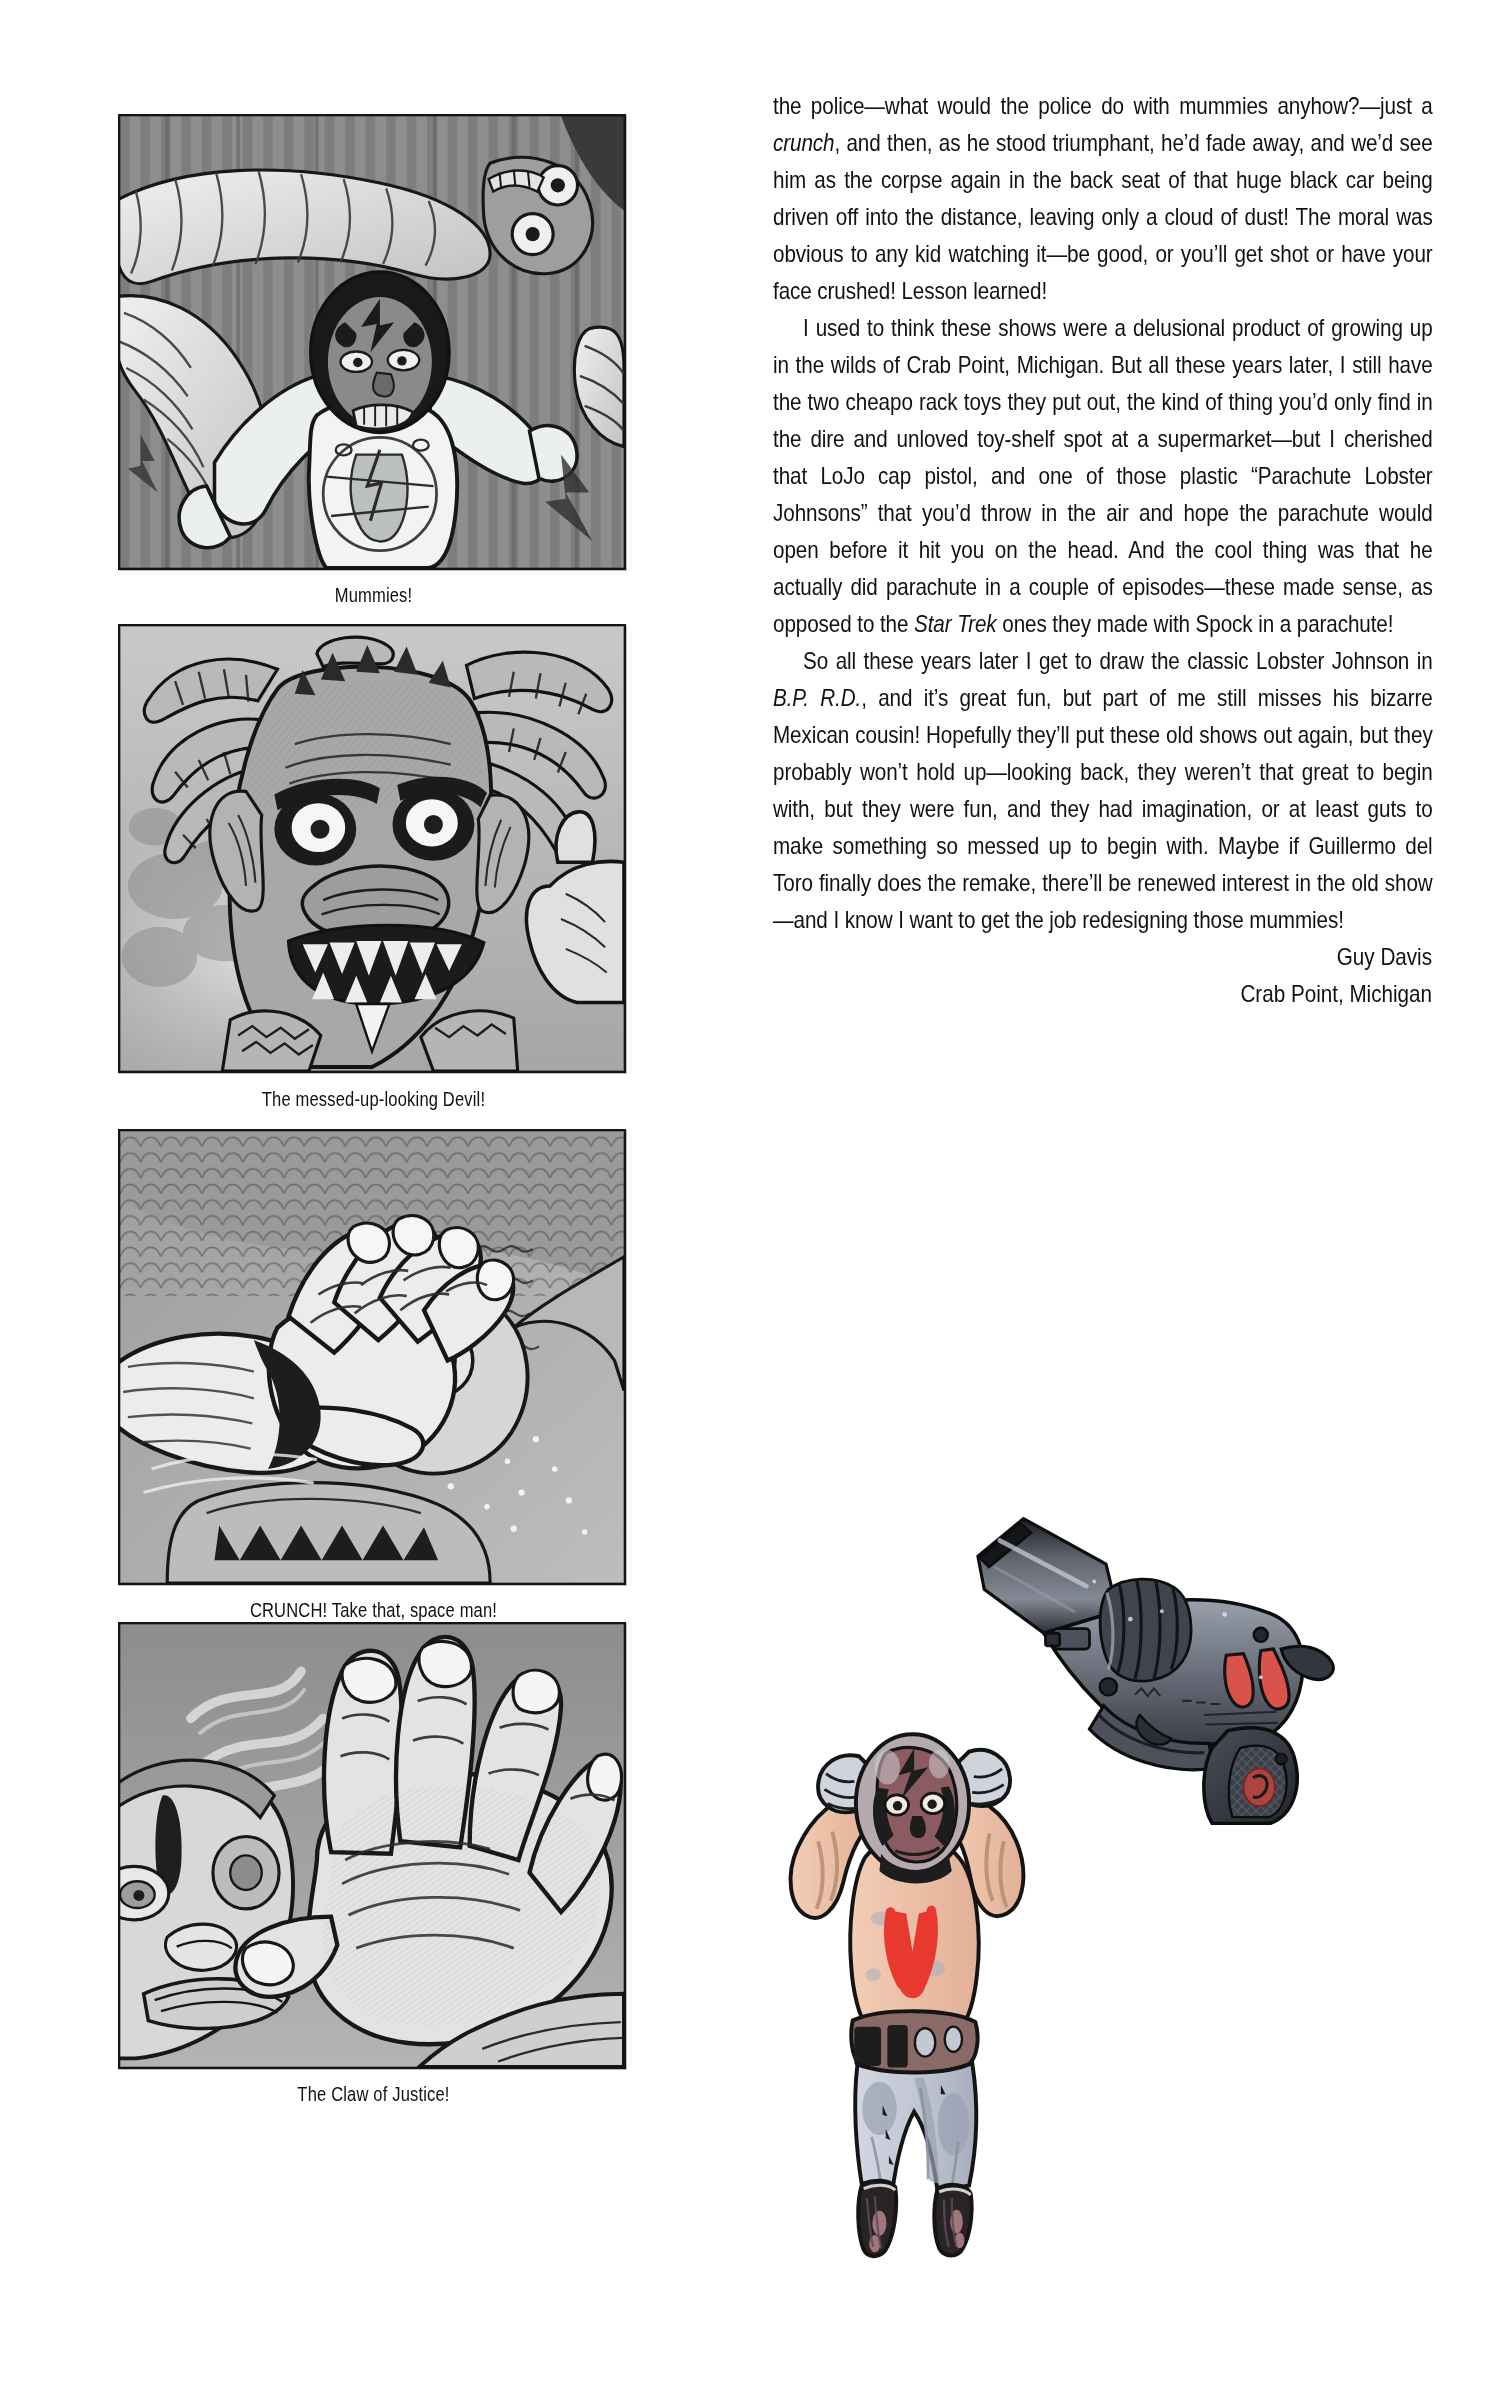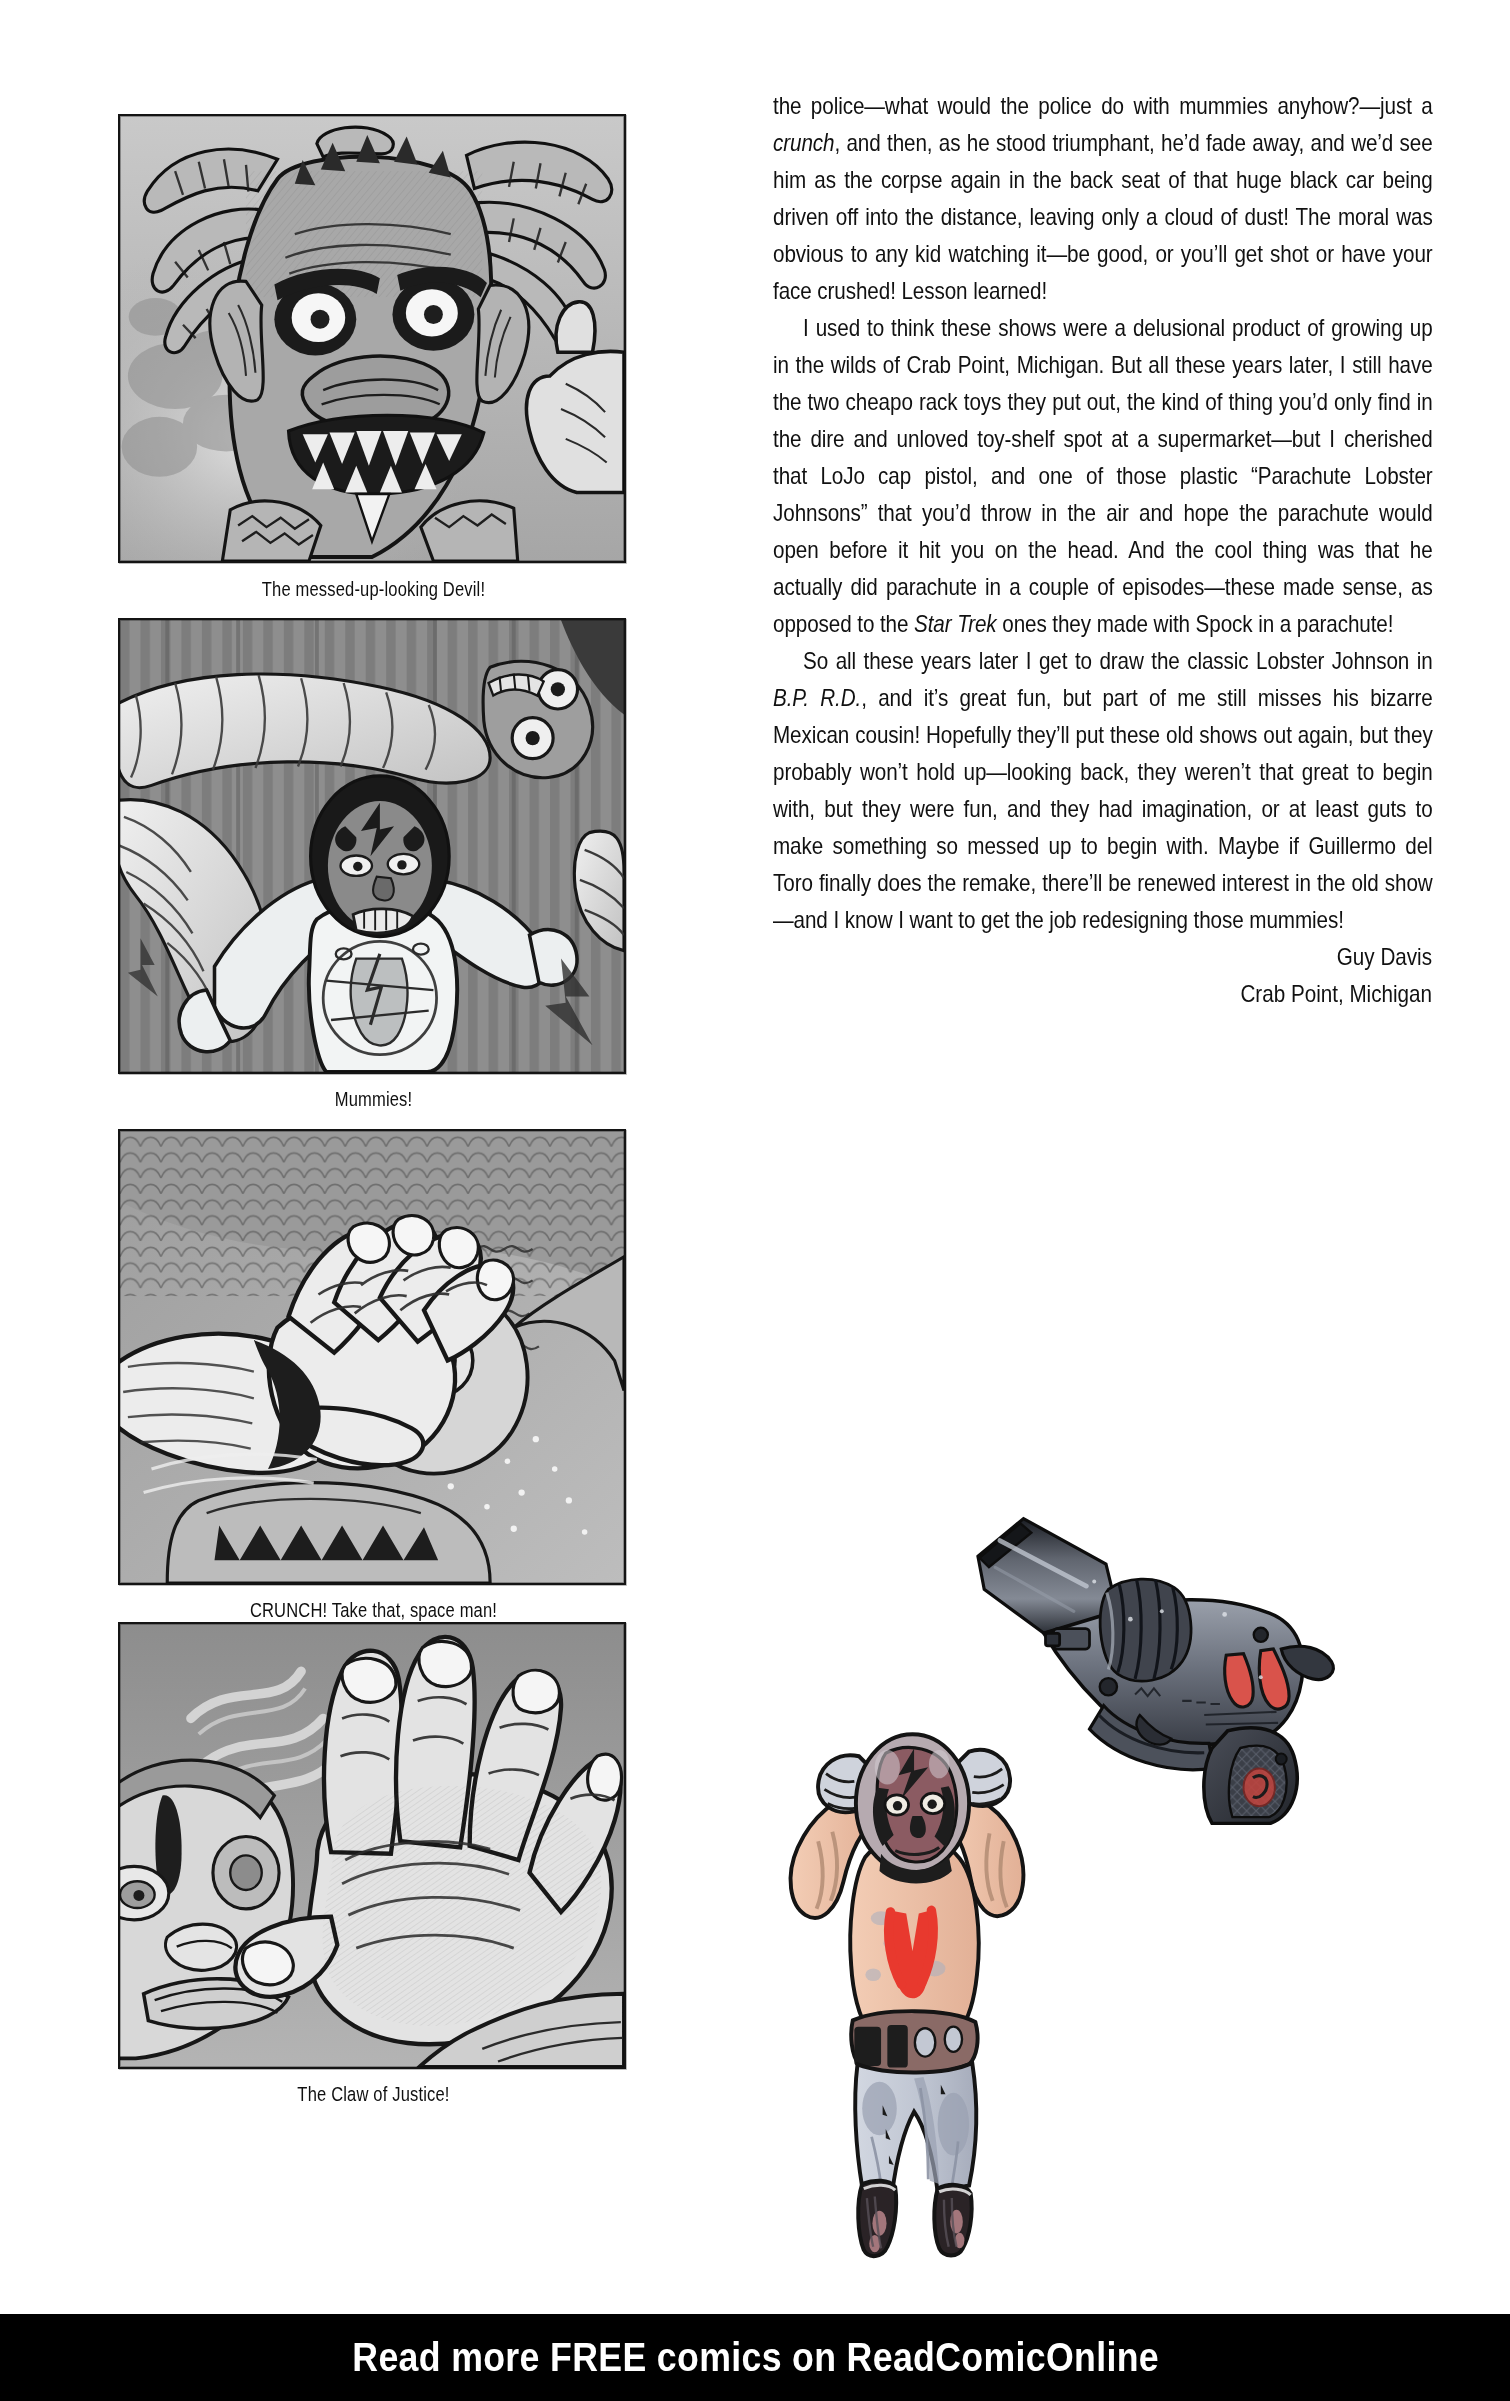--- a/index.html
+++ b/index.html
@@ -68,20 +68,152 @@
   svg{display:block;}
 </style>
 </head>
 <body>
 
 <div class="page">
 
   <div class="panel-col">
 
     <div class="panel-block">
+      <div class="panel-frame" style="height:452px;">
+        <svg viewBox="0 0 640 574" width="504" height="452" preserveAspectRatio="none">
+          <defs>
+            <pattern id="vstripe" width="26" height="10" patternUnits="userSpaceOnUse">
+              <rect width="26" height="10" fill="#8e8e8e"></rect>
+              <rect width="12" height="10" fill="#7d7d7d"></rect>
+            </pattern>
+            <linearGradient id="wrapG" x1="0" y1="0" x2="1" y2="1">
+              <stop offset="0%" stop-color="#f0f0f0"></stop>
+                <stop offset="100%" stop-color="#c2c2c2"></stop>
+            </linearGradient>
+          </defs>
+          <rect width="640" height="574" fill="url(#vstripe)"></rect>
+
+          <g stroke="#5f5f5f" stroke-width="5" opacity=".55">
+            <line x1="60" y1="0" x2="60" y2="574"></line>
+              <line x1="150" y1="0" x2="150" y2="574"></line>
+            <line x1="250" y1="0" x2="250" y2="574"></line>
+              <line x1="400" y1="0" x2="400" y2="574"></line>
+            <line x1="500" y1="0" x2="500" y2="574"></line>
+              <line x1="580" y1="0" x2="580" y2="574"></line>
+          </g>
+
+          <path d="M560,0 L640,0 L640,120 C600,90 575,40 560,0 Z" fill="#3a3a3a"></path>
+
+          <g stroke="#171717" stroke-width="4" fill="url(#wrapG)">
+            <path d="M-10,110 C80,60 210,60 330,85 C420,104 470,140 470,175 C470,205 420,215 370,200 C280,174 150,170 40,210 C5,222 -10,200 -10,110 Z"></path>
+          </g>
+          <g stroke="#3a3a3a" stroke-width="3" fill="none" opacity=".9">
+            <path d="M20,95 C30,130 28,170 14,200"></path>
+              <path d="M70,80 C82,120 80,160 66,196"></path>
+            <path d="M122,72 C134,114 132,154 118,190"></path>
+              <path d="M176,70 C188,112 186,152 172,188"></path>
+            <path d="M230,74 C242,114 240,152 226,186"></path>
+              <path d="M284,80 C296,118 294,154 280,186"></path>
+            <path d="M338,92 C350,126 348,158 334,188"></path>
+              <path d="M392,108 C404,136 402,164 388,190"></path>
+          </g>
+
+          <g stroke="#171717" stroke-width="4" fill="url(#wrapG)">
+            <path d="M-10,230 C50,220 110,250 150,310 C190,370 200,440 180,500 C168,536 130,548 110,520 C80,476 60,400 20,350 C-2,322 -10,300 -10,230 Z"></path>
+          </g>
+          <g stroke="#3a3a3a" stroke-width="3" fill="none" opacity=".9">
+            <path d="M5,250 C40,262 70,288 90,320"></path>
+              <path d="M-5,285 C32,298 64,324 86,356"></path>
+            <path d="M8,320 C42,336 72,364 92,398"></path>
+              <path d="M30,360 C62,380 90,410 106,446"></path>
+            <path d="M60,410 C88,432 110,462 122,496"></path>
+          </g>
+
+          <g stroke="#171717" stroke-width="4.5" fill="#eceff0">
+            <path d="M120,440 C150,390 200,345 250,330 L290,390 C250,412 210,450 185,500 C170,530 130,520 120,490 Z"></path>
+            <path d="M110,470 C86,472 68,498 78,526 C88,552 124,556 140,534 L122,496 Z"></path>
+          </g>
+
+          <g stroke="#171717" stroke-width="4.5" fill="#eceff0">
+            <path d="M400,330 C452,338 502,368 534,412 C554,440 538,472 510,466 C470,458 428,424 390,396 Z"></path>
+            <path d="M520,400 C548,384 576,398 580,426 C584,454 556,472 532,460 Z"></path>
+          </g>
+
+          <path d="M250,380 C290,350 370,350 404,382 C430,408 432,470 424,520 C416,566 400,574 390,574 L262,574 C250,560 238,500 240,450 C242,414 240,392 250,380 Z" fill="#f2f4f4" stroke="#171717" stroke-width="5"></path>
+
+          <circle cx="330" cy="480" r="72" fill="none" stroke="#2b2b2b" stroke-width="3.5" opacity=".9"></circle>
+          <path d="M300,430 C288,464 292,500 306,524 C318,544 340,546 352,528 C366,506 370,464 358,430 Z" fill="#bcbfc0" stroke="#2b2b2b" stroke-width="3"></path>
+          <path d="M330,424 L314,470 L332,466 L318,514" fill="none" stroke="#2b2b2b" stroke-width="4"></path>
+          <g stroke="#2b2b2b" stroke-width="3" fill="none">
+            <path d="M262,458 L398,470"></path>
+              <path d="M268,508 L392,496"></path>
+          </g>
+
+          <ellipse cx="284" cy="424" rx="10" ry="7" fill="none" stroke="#2b2b2b" stroke-width="3"></ellipse>
+          <ellipse cx="382" cy="418" rx="10" ry="7" fill="none" stroke="#2b2b2b" stroke-width="3"></ellipse>
+
+          <ellipse cx="330" cy="300" rx="88" ry="102" fill="#191919" stroke="#111" stroke-width="4"></ellipse>
+          <ellipse cx="330" cy="312" rx="66" ry="82" fill="#8a8a8a"></ellipse>
+
+          <path d="M330,232 L306,268 L326,264 L318,300 L348,262 L330,266 Z" fill="#1b1b1b"></path>
+          <path d="M286,262 C272,268 268,284 282,292 C292,298 302,288 300,276 Z" fill="#1b1b1b"></path>
+          <path d="M374,262 C388,268 392,284 378,292 C368,298 358,288 360,276 Z" fill="#1b1b1b"></path>
+
+          <ellipse cx="300" cy="312" rx="20" ry="13" fill="#f0f0f0" stroke="#1b1b1b" stroke-width="3"></ellipse>
+          <ellipse cx="360" cy="310" rx="20" ry="13" fill="#f0f0f0" stroke="#1b1b1b" stroke-width="3"></ellipse>
+          <circle cx="302" cy="313" r="6" fill="#1b1b1b"></circle>
+            <circle cx="358" cy="311" r="6" fill="#1b1b1b"></circle>
+
+          <path d="M326,326 C318,344 320,354 334,356 C346,358 352,346 344,328 Z" fill="#6a6a6a" stroke="#1b1b1b" stroke-width="2.6"></path>
+
+          <path d="M296,374 C316,364 352,364 372,376 C366,396 330,402 300,394 Z" fill="#e9e9e9" stroke="#1b1b1b" stroke-width="3.5"></path>
+          <g stroke="#1b1b1b" stroke-width="2.4">
+            <line x1="310" y1="368" x2="310" y2="392"></line>
+              <line x1="324" y1="366" x2="324" y2="394"></line>
+            <line x1="338" y1="366" x2="338" y2="394"></line>
+              <line x1="352" y1="368" x2="352" y2="392"></line>
+          </g>
+
+          <g>
+            <path d="M470,60 C520,40 580,60 596,110 C610,154 586,196 544,200 C500,204 466,170 462,128 C460,100 460,72 470,60 Z" fill="#9e9e9e" stroke="#171717" stroke-width="4"></path>
+            <circle cx="556" cy="88" r="25" fill="#efefef" stroke="#171717" stroke-width="4"></circle>
+            <circle cx="556" cy="88" r="9" fill="#1b1b1b"></circle>
+            <circle cx="524" cy="150" r="26" fill="#efefef" stroke="#171717" stroke-width="4"></circle>
+            <circle cx="524" cy="150" r="9" fill="#1b1b1b"></circle>
+            <path d="M468,80 C492,66 520,66 538,78 L530,96 C510,86 490,86 474,96 Z" fill="#e4e4e4" stroke="#171717" stroke-width="3"></path>
+            <g stroke="#171717" stroke-width="2.6">
+              <line x1="482" y1="72" x2="484" y2="92"></line>
+                <line x1="500" y1="68" x2="502" y2="88"></line>
+              <line x1="518" y1="70" x2="520" y2="90"></line>
+            </g>
+          </g>
+
+          <g stroke="#171717" stroke-width="4" fill="url(#wrapG)">
+            <path d="M596,270 C630,262 640,280 640,320 L640,420 C612,414 584,386 578,340 C574,304 582,276 596,270 Z"></path>
+          </g>
+          <g stroke="#3a3a3a" stroke-width="3" fill="none">
+            <path d="M590,292 C612,300 630,312 640,328"></path>
+              <path d="M584,330 C608,338 626,350 640,366"></path>
+            <path d="M590,368 C612,376 630,386 640,400"></path>
+          </g>
+
+          <g fill="#2f2f2f" opacity=".8">
+            <path d="M560,430 L596,478 L566,478 L600,540 L540,490 L566,486 Z"></path>
+          </g>
+
+          <g fill="#2f2f2f" opacity=".75">
+            <path d="M26,404 L44,438 L28,438 L48,478 L10,448 L26,444 Z"></path>
+          </g>
+          <rect width="640" height="574" fill="none" stroke="#000" stroke-width="2" opacity=".35"></rect>
+        </svg>
+      </div>
+      <div class="caption" style="margin-top:14px;margin-bottom:17.3px;">Mummies!</div>
+    </div>
+
+    <div class="panel-block">
       <div class="panel-frame" style="height:445px;">
         <svg viewBox="0 0 640 565" width="504" height="445" preserveAspectRatio="none">
           <defs>
             <linearGradient id="bgD" x1="0" y1="0" x2="0" y2="1">
               <stop offset="0%" stop-color="#c9c9c9"></stop>
                 <stop offset="100%" stop-color="#a6a6a6"></stop>
             </linearGradient>
             <radialGradient id="cloud" cx="25%" cy="72%" r="45%">
               <stop offset="0%" stop-color="#dedede"></stop>
                 <stop offset="100%" stop-color="#b0b0b0" stop-opacity="0"></stop>
@@ -200,152 +332,20 @@
           <g stroke="#2a2a2a" stroke-width="2.6" fill="none">
             <path d="M566,340 C584,348 602,360 616,376"></path>
             <path d="M560,372 C580,380 600,392 616,408"></path>
             <path d="M566,410 C586,418 604,428 618,440"></path>
           </g>
 
           <rect width="640" height="565" fill="none" stroke="#000" stroke-width="2" opacity=".4"></rect>
         </svg>
       </div>
       <div class="caption" style="margin-top:15px;margin-bottom:17.3px;">The messed-up-looking Devil!</div>
-    </div>
-
-    <div class="panel-block">
-      <div class="panel-frame" style="height:452px;">
-        <svg viewBox="0 0 640 574" width="504" height="452" preserveAspectRatio="none">
-          <defs>
-            <pattern id="vstripe" width="26" height="10" patternUnits="userSpaceOnUse">
-              <rect width="26" height="10" fill="#8e8e8e"></rect>
-              <rect width="12" height="10" fill="#7d7d7d"></rect>
-            </pattern>
-            <linearGradient id="wrapG" x1="0" y1="0" x2="1" y2="1">
-              <stop offset="0%" stop-color="#f0f0f0"></stop>
-                <stop offset="100%" stop-color="#c2c2c2"></stop>
-            </linearGradient>
-          </defs>
-          <rect width="640" height="574" fill="url(#vstripe)"></rect>
-
-          <g stroke="#5f5f5f" stroke-width="5" opacity=".55">
-            <line x1="60" y1="0" x2="60" y2="574"></line>
-              <line x1="150" y1="0" x2="150" y2="574"></line>
-            <line x1="250" y1="0" x2="250" y2="574"></line>
-              <line x1="400" y1="0" x2="400" y2="574"></line>
-            <line x1="500" y1="0" x2="500" y2="574"></line>
-              <line x1="580" y1="0" x2="580" y2="574"></line>
-          </g>
-
-          <path d="M560,0 L640,0 L640,120 C600,90 575,40 560,0 Z" fill="#3a3a3a"></path>
-
-          <g stroke="#171717" stroke-width="4" fill="url(#wrapG)">
-            <path d="M-10,110 C80,60 210,60 330,85 C420,104 470,140 470,175 C470,205 420,215 370,200 C280,174 150,170 40,210 C5,222 -10,200 -10,110 Z"></path>
-          </g>
-          <g stroke="#3a3a3a" stroke-width="3" fill="none" opacity=".9">
-            <path d="M20,95 C30,130 28,170 14,200"></path>
-              <path d="M70,80 C82,120 80,160 66,196"></path>
-            <path d="M122,72 C134,114 132,154 118,190"></path>
-              <path d="M176,70 C188,112 186,152 172,188"></path>
-            <path d="M230,74 C242,114 240,152 226,186"></path>
-              <path d="M284,80 C296,118 294,154 280,186"></path>
-            <path d="M338,92 C350,126 348,158 334,188"></path>
-              <path d="M392,108 C404,136 402,164 388,190"></path>
-          </g>
-
-          <g stroke="#171717" stroke-width="4" fill="url(#wrapG)">
-            <path d="M-10,230 C50,220 110,250 150,310 C190,370 200,440 180,500 C168,536 130,548 110,520 C80,476 60,400 20,350 C-2,322 -10,300 -10,230 Z"></path>
-          </g>
-          <g stroke="#3a3a3a" stroke-width="3" fill="none" opacity=".9">
-            <path d="M5,250 C40,262 70,288 90,320"></path>
-              <path d="M-5,285 C32,298 64,324 86,356"></path>
-            <path d="M8,320 C42,336 72,364 92,398"></path>
-              <path d="M30,360 C62,380 90,410 106,446"></path>
-            <path d="M60,410 C88,432 110,462 122,496"></path>
-          </g>
-
-          <g stroke="#171717" stroke-width="4.5" fill="#eceff0">
-            <path d="M120,440 C150,390 200,345 250,330 L290,390 C250,412 210,450 185,500 C170,530 130,520 120,490 Z"></path>
-            <path d="M110,470 C86,472 68,498 78,526 C88,552 124,556 140,534 L122,496 Z"></path>
-          </g>
-
-          <g stroke="#171717" stroke-width="4.5" fill="#eceff0">
-            <path d="M400,330 C452,338 502,368 534,412 C554,440 538,472 510,466 C470,458 428,424 390,396 Z"></path>
-            <path d="M520,400 C548,384 576,398 580,426 C584,454 556,472 532,460 Z"></path>
-          </g>
-
-          <path d="M250,380 C290,350 370,350 404,382 C430,408 432,470 424,520 C416,566 400,574 390,574 L262,574 C250,560 238,500 240,450 C242,414 240,392 250,380 Z" fill="#f2f4f4" stroke="#171717" stroke-width="5"></path>
-
-          <circle cx="330" cy="480" r="72" fill="none" stroke="#2b2b2b" stroke-width="3.5" opacity=".9"></circle>
-          <path d="M300,430 C288,464 292,500 306,524 C318,544 340,546 352,528 C366,506 370,464 358,430 Z" fill="#bcbfc0" stroke="#2b2b2b" stroke-width="3"></path>
-          <path d="M330,424 L314,470 L332,466 L318,514" fill="none" stroke="#2b2b2b" stroke-width="4"></path>
-          <g stroke="#2b2b2b" stroke-width="3" fill="none">
-            <path d="M262,458 L398,470"></path>
-              <path d="M268,508 L392,496"></path>
-          </g>
-
-          <ellipse cx="284" cy="424" rx="10" ry="7" fill="none" stroke="#2b2b2b" stroke-width="3"></ellipse>
-          <ellipse cx="382" cy="418" rx="10" ry="7" fill="none" stroke="#2b2b2b" stroke-width="3"></ellipse>
-
-          <ellipse cx="330" cy="300" rx="88" ry="102" fill="#191919" stroke="#111" stroke-width="4"></ellipse>
-          <ellipse cx="330" cy="312" rx="66" ry="82" fill="#8a8a8a"></ellipse>
-
-          <path d="M330,232 L306,268 L326,264 L318,300 L348,262 L330,266 Z" fill="#1b1b1b"></path>
-          <path d="M286,262 C272,268 268,284 282,292 C292,298 302,288 300,276 Z" fill="#1b1b1b"></path>
-          <path d="M374,262 C388,268 392,284 378,292 C368,298 358,288 360,276 Z" fill="#1b1b1b"></path>
-
-          <ellipse cx="300" cy="312" rx="20" ry="13" fill="#f0f0f0" stroke="#1b1b1b" stroke-width="3"></ellipse>
-          <ellipse cx="360" cy="310" rx="20" ry="13" fill="#f0f0f0" stroke="#1b1b1b" stroke-width="3"></ellipse>
-          <circle cx="302" cy="313" r="6" fill="#1b1b1b"></circle>
-            <circle cx="358" cy="311" r="6" fill="#1b1b1b"></circle>
-
-          <path d="M326,326 C318,344 320,354 334,356 C346,358 352,346 344,328 Z" fill="#6a6a6a" stroke="#1b1b1b" stroke-width="2.6"></path>
-
-          <path d="M296,374 C316,364 352,364 372,376 C366,396 330,402 300,394 Z" fill="#e9e9e9" stroke="#1b1b1b" stroke-width="3.5"></path>
-          <g stroke="#1b1b1b" stroke-width="2.4">
-            <line x1="310" y1="368" x2="310" y2="392"></line>
-              <line x1="324" y1="366" x2="324" y2="394"></line>
-            <line x1="338" y1="366" x2="338" y2="394"></line>
-              <line x1="352" y1="368" x2="352" y2="392"></line>
-          </g>
-
-          <g>
-            <path d="M470,60 C520,40 580,60 596,110 C610,154 586,196 544,200 C500,204 466,170 462,128 C460,100 460,72 470,60 Z" fill="#9e9e9e" stroke="#171717" stroke-width="4"></path>
-            <circle cx="556" cy="88" r="25" fill="#efefef" stroke="#171717" stroke-width="4"></circle>
-            <circle cx="556" cy="88" r="9" fill="#1b1b1b"></circle>
-            <circle cx="524" cy="150" r="26" fill="#efefef" stroke="#171717" stroke-width="4"></circle>
-            <circle cx="524" cy="150" r="9" fill="#1b1b1b"></circle>
-            <path d="M468,80 C492,66 520,66 538,78 L530,96 C510,86 490,86 474,96 Z" fill="#e4e4e4" stroke="#171717" stroke-width="3"></path>
-            <g stroke="#171717" stroke-width="2.6">
-              <line x1="482" y1="72" x2="484" y2="92"></line>
-                <line x1="500" y1="68" x2="502" y2="88"></line>
-              <line x1="518" y1="70" x2="520" y2="90"></line>
-            </g>
-          </g>
-
-          <g stroke="#171717" stroke-width="4" fill="url(#wrapG)">
-            <path d="M596,270 C630,262 640,280 640,320 L640,420 C612,414 584,386 578,340 C574,304 582,276 596,270 Z"></path>
-          </g>
-          <g stroke="#3a3a3a" stroke-width="3" fill="none">
-            <path d="M590,292 C612,300 630,312 640,328"></path>
-              <path d="M584,330 C608,338 626,350 640,366"></path>
-            <path d="M590,368 C612,376 630,386 640,400"></path>
-          </g>
-
-          <g fill="#2f2f2f" opacity=".8">
-            <path d="M560,430 L596,478 L566,478 L600,540 L540,490 L566,486 Z"></path>
-          </g>
-
-          <g fill="#2f2f2f" opacity=".75">
-            <path d="M26,404 L44,438 L28,438 L48,478 L10,448 L26,444 Z"></path>
-          </g>
-          <rect width="640" height="574" fill="none" stroke="#000" stroke-width="2" opacity=".35"></rect>
-        </svg>
-      </div>
-      <div class="caption" style="margin-top:14px;margin-bottom:17.3px;">Mummies!</div>
     </div>
 
     <div class="panel-block">
       <div class="panel-frame" style="height:452px;">
         <svg viewBox="0 0 640 575" width="504" height="452" preserveAspectRatio="none">
           <defs>
             <linearGradient id="bgR" x1="0" y1="0" x2="1" y2="1">
               <stop offset="0%" stop-color="#9d9d9d"></stop>
                 <stop offset="100%" stop-color="#bdbdbd"></stop>
             </linearGradient>
@@ -802,18 +802,15 @@
 
       <g stroke="#585058" stroke-width="3" fill="none" opacity=".8">
         <path d="M122,754 C124,778 126,800 130,816"></path>
         <path d="M132,752 C134,778 136,800 140,818"></path>
         <path d="M220,756 C220,780 222,800 226,816"></path>
         <path d="M230,754 C230,780 232,800 236,816"></path>
       </g>
     </svg>
   </div>
 
-  <div class="footer">
-    <div class="footer-text">Read more FREE comics on ReadComicOnline</div>
-  </div>
 
 </div>
 
 
 </body></html>

